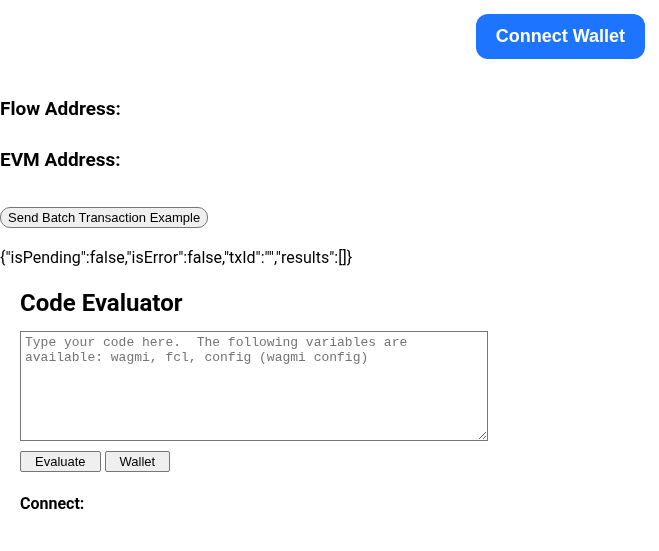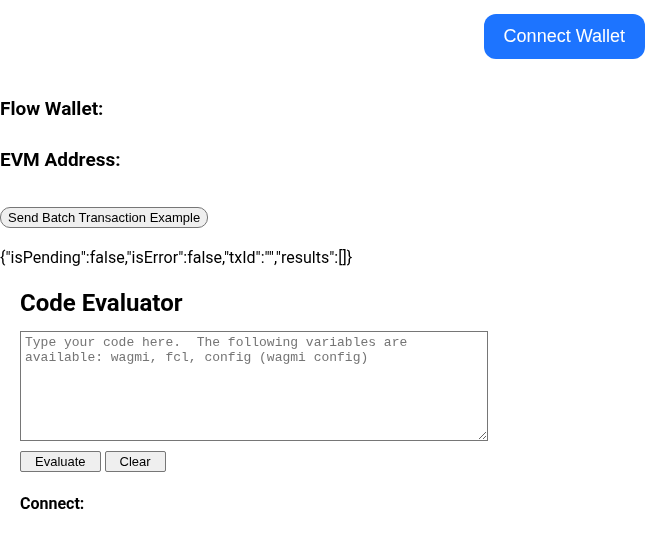--- a/index.html
+++ b/index.html
@@ -19,21 +19,21 @@
     }
     .connect-wallet-btn {
       background: #1F6FEB;
       background: #1c74ff;
       background: #1a73f7;
       background: #1b74ff;
       color: #fff;
       border: none;
       border-radius: 12px;
       font-size: 18px;
-      font-weight: 400;
+      font-weight: 700;
       padding: 12px 20px;
       cursor: pointer;
     }
     .connect-wallet-btn {
       background: #1a6dff;
     }
     .connect-wallet-btn {
       background: #1d74ff;
     }
     h3.addr {
@@ -111,35 +111,35 @@
 </head>
 <body>
 
 
 
 <div class="top-bar">
   <button class="connect-wallet-btn">Connect Wallet</button>
 </div>
 
 <div class="addr-block">
-  <h3 class="addr">Flow Wallet:</h3>
+  <h3 class="addr">Flow Address:</h3>
   <h3 class="addr">EVM Address:</h3>
 </div>
 
 <button class="send-batch-btn">Send Batch Transaction Example</button>
 
 <div class="json-line">{"isPending":false,"isError":false,"txId":"","results":[]}</div>
 
 <div class="evaluator-section">
   <h2>Code Evaluator</h2>
 
   <textarea class="code-textarea" placeholder="Type your code here.  The following variables are available: wagmi, fcl, config (wagmi config)" style=""></textarea>
 
   <div class="eval-buttons">
     <button>Evaluate</button>
-    <button>Clear</button>
+    <button>Wallet</button>
   </div>
 
   <div class="result-heading">Connect:</div>
 </div>
 
 
 
 
 </body></html>

